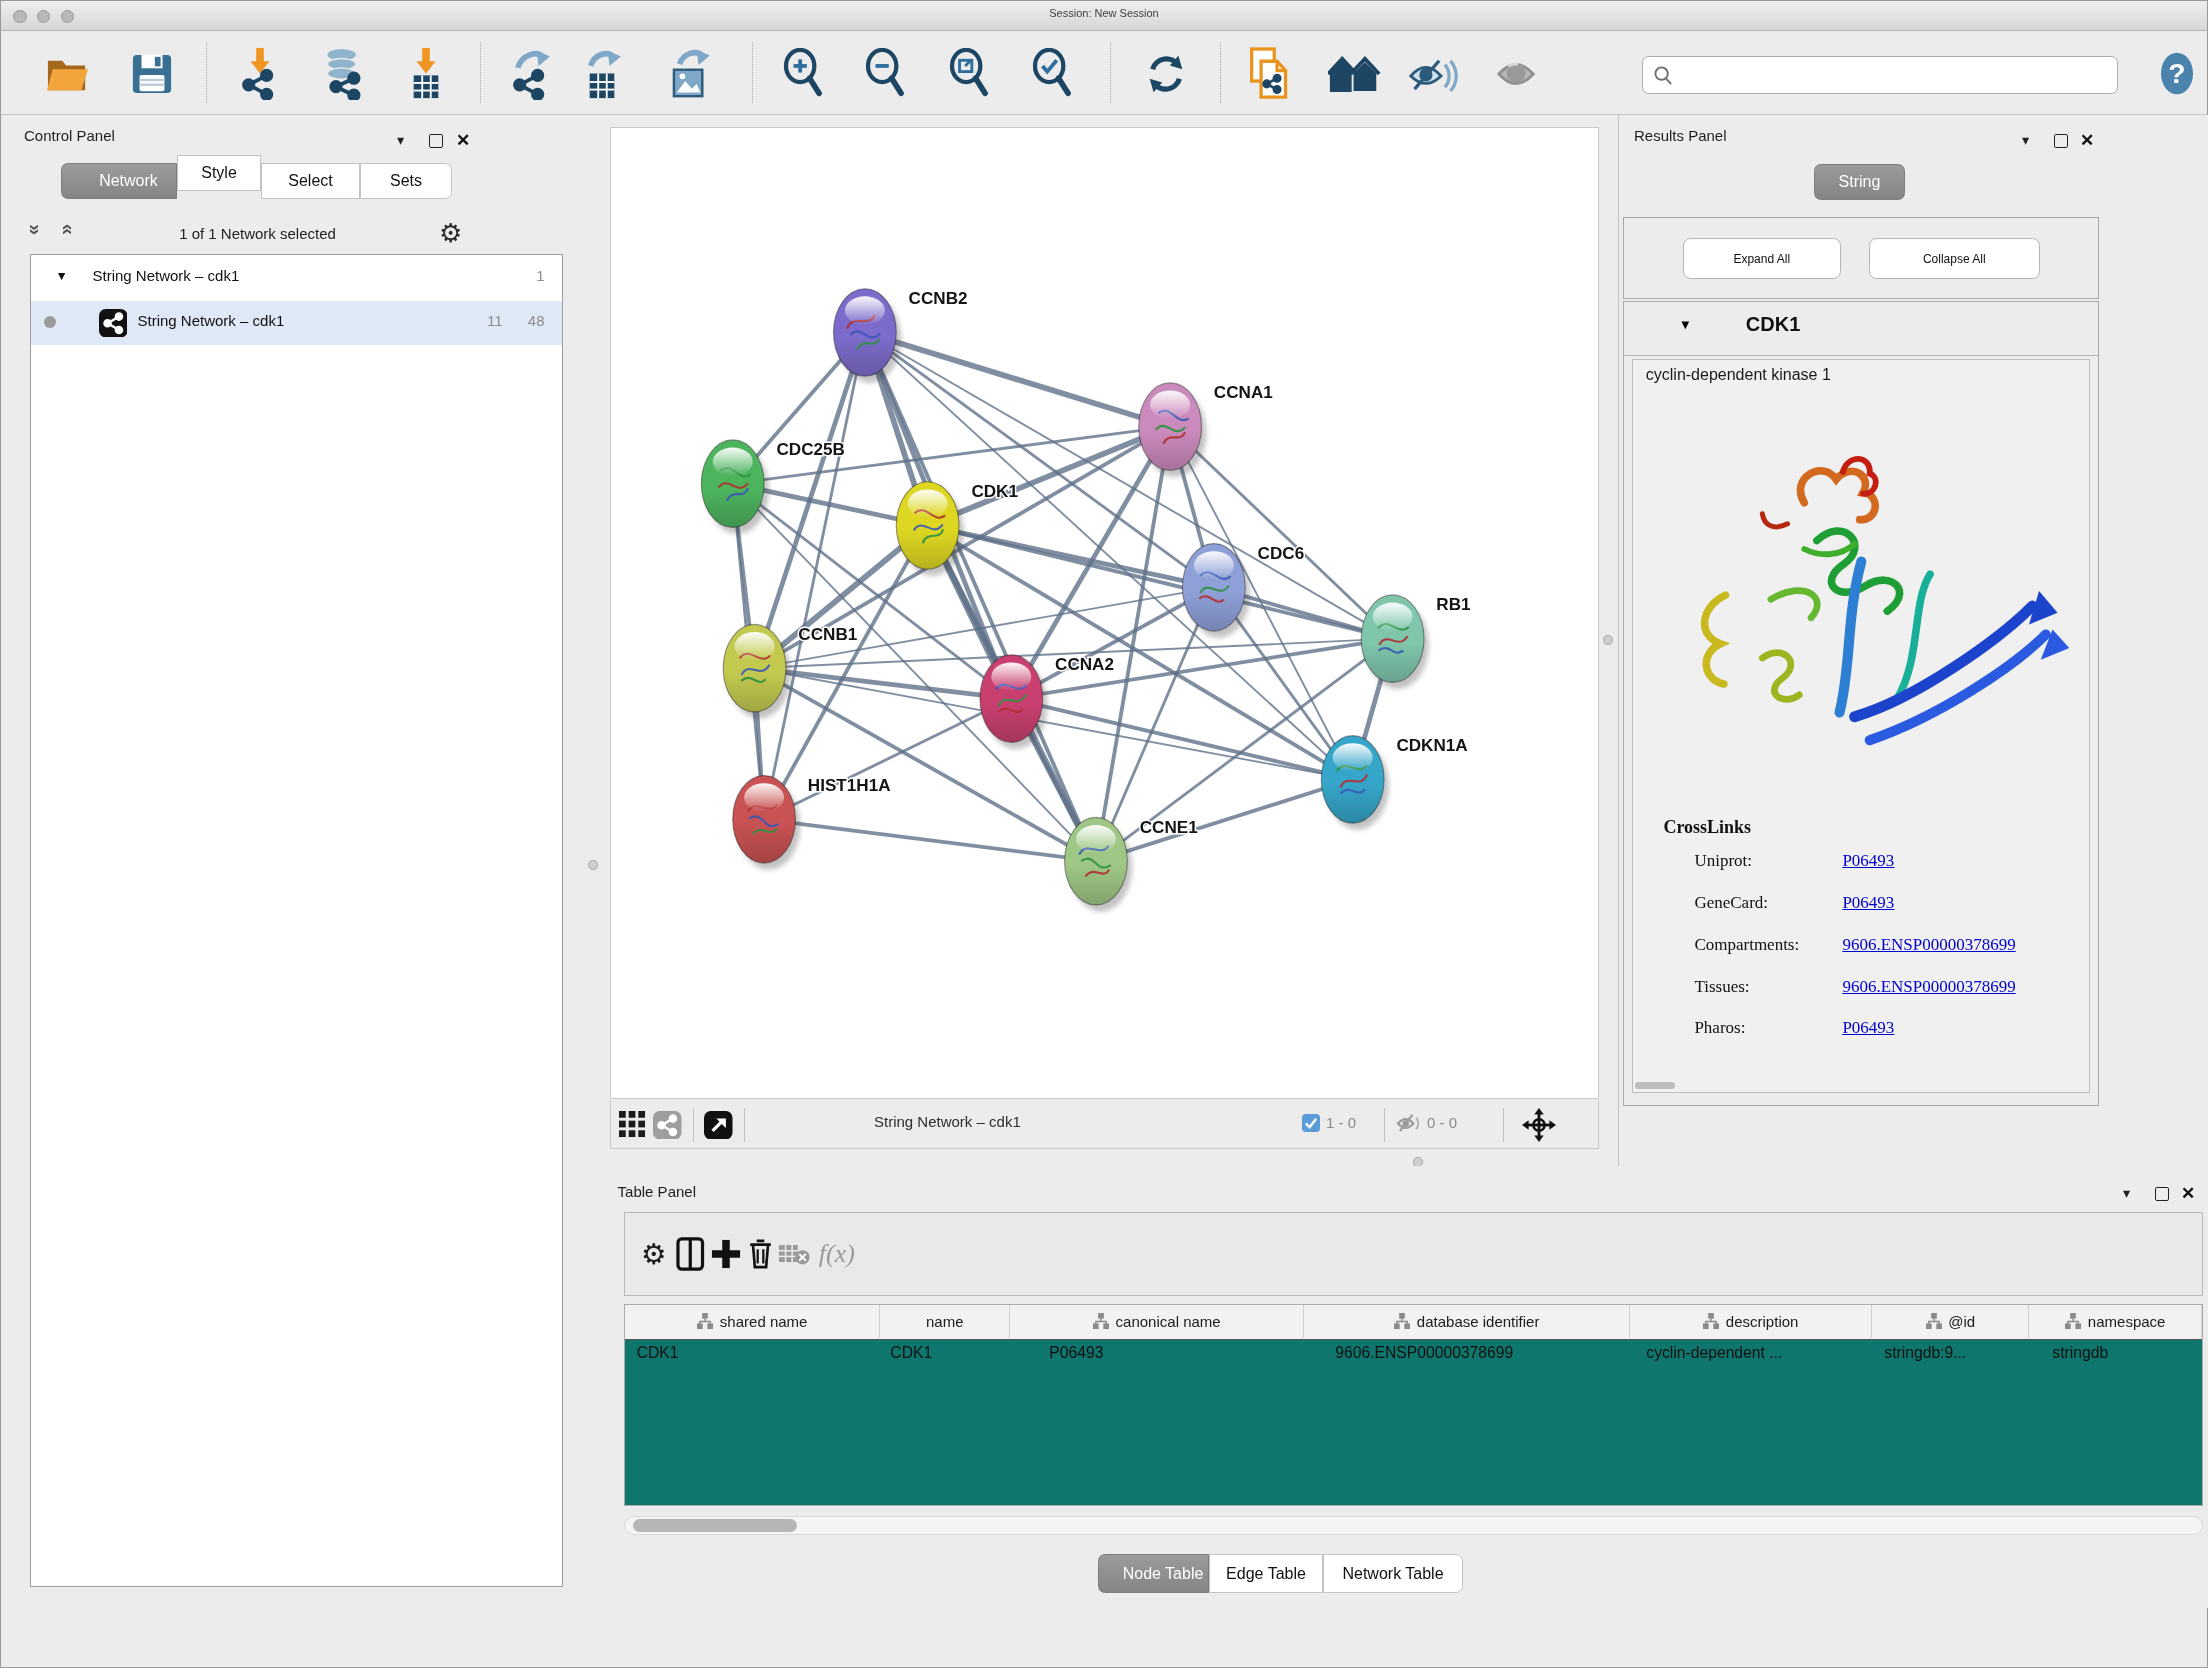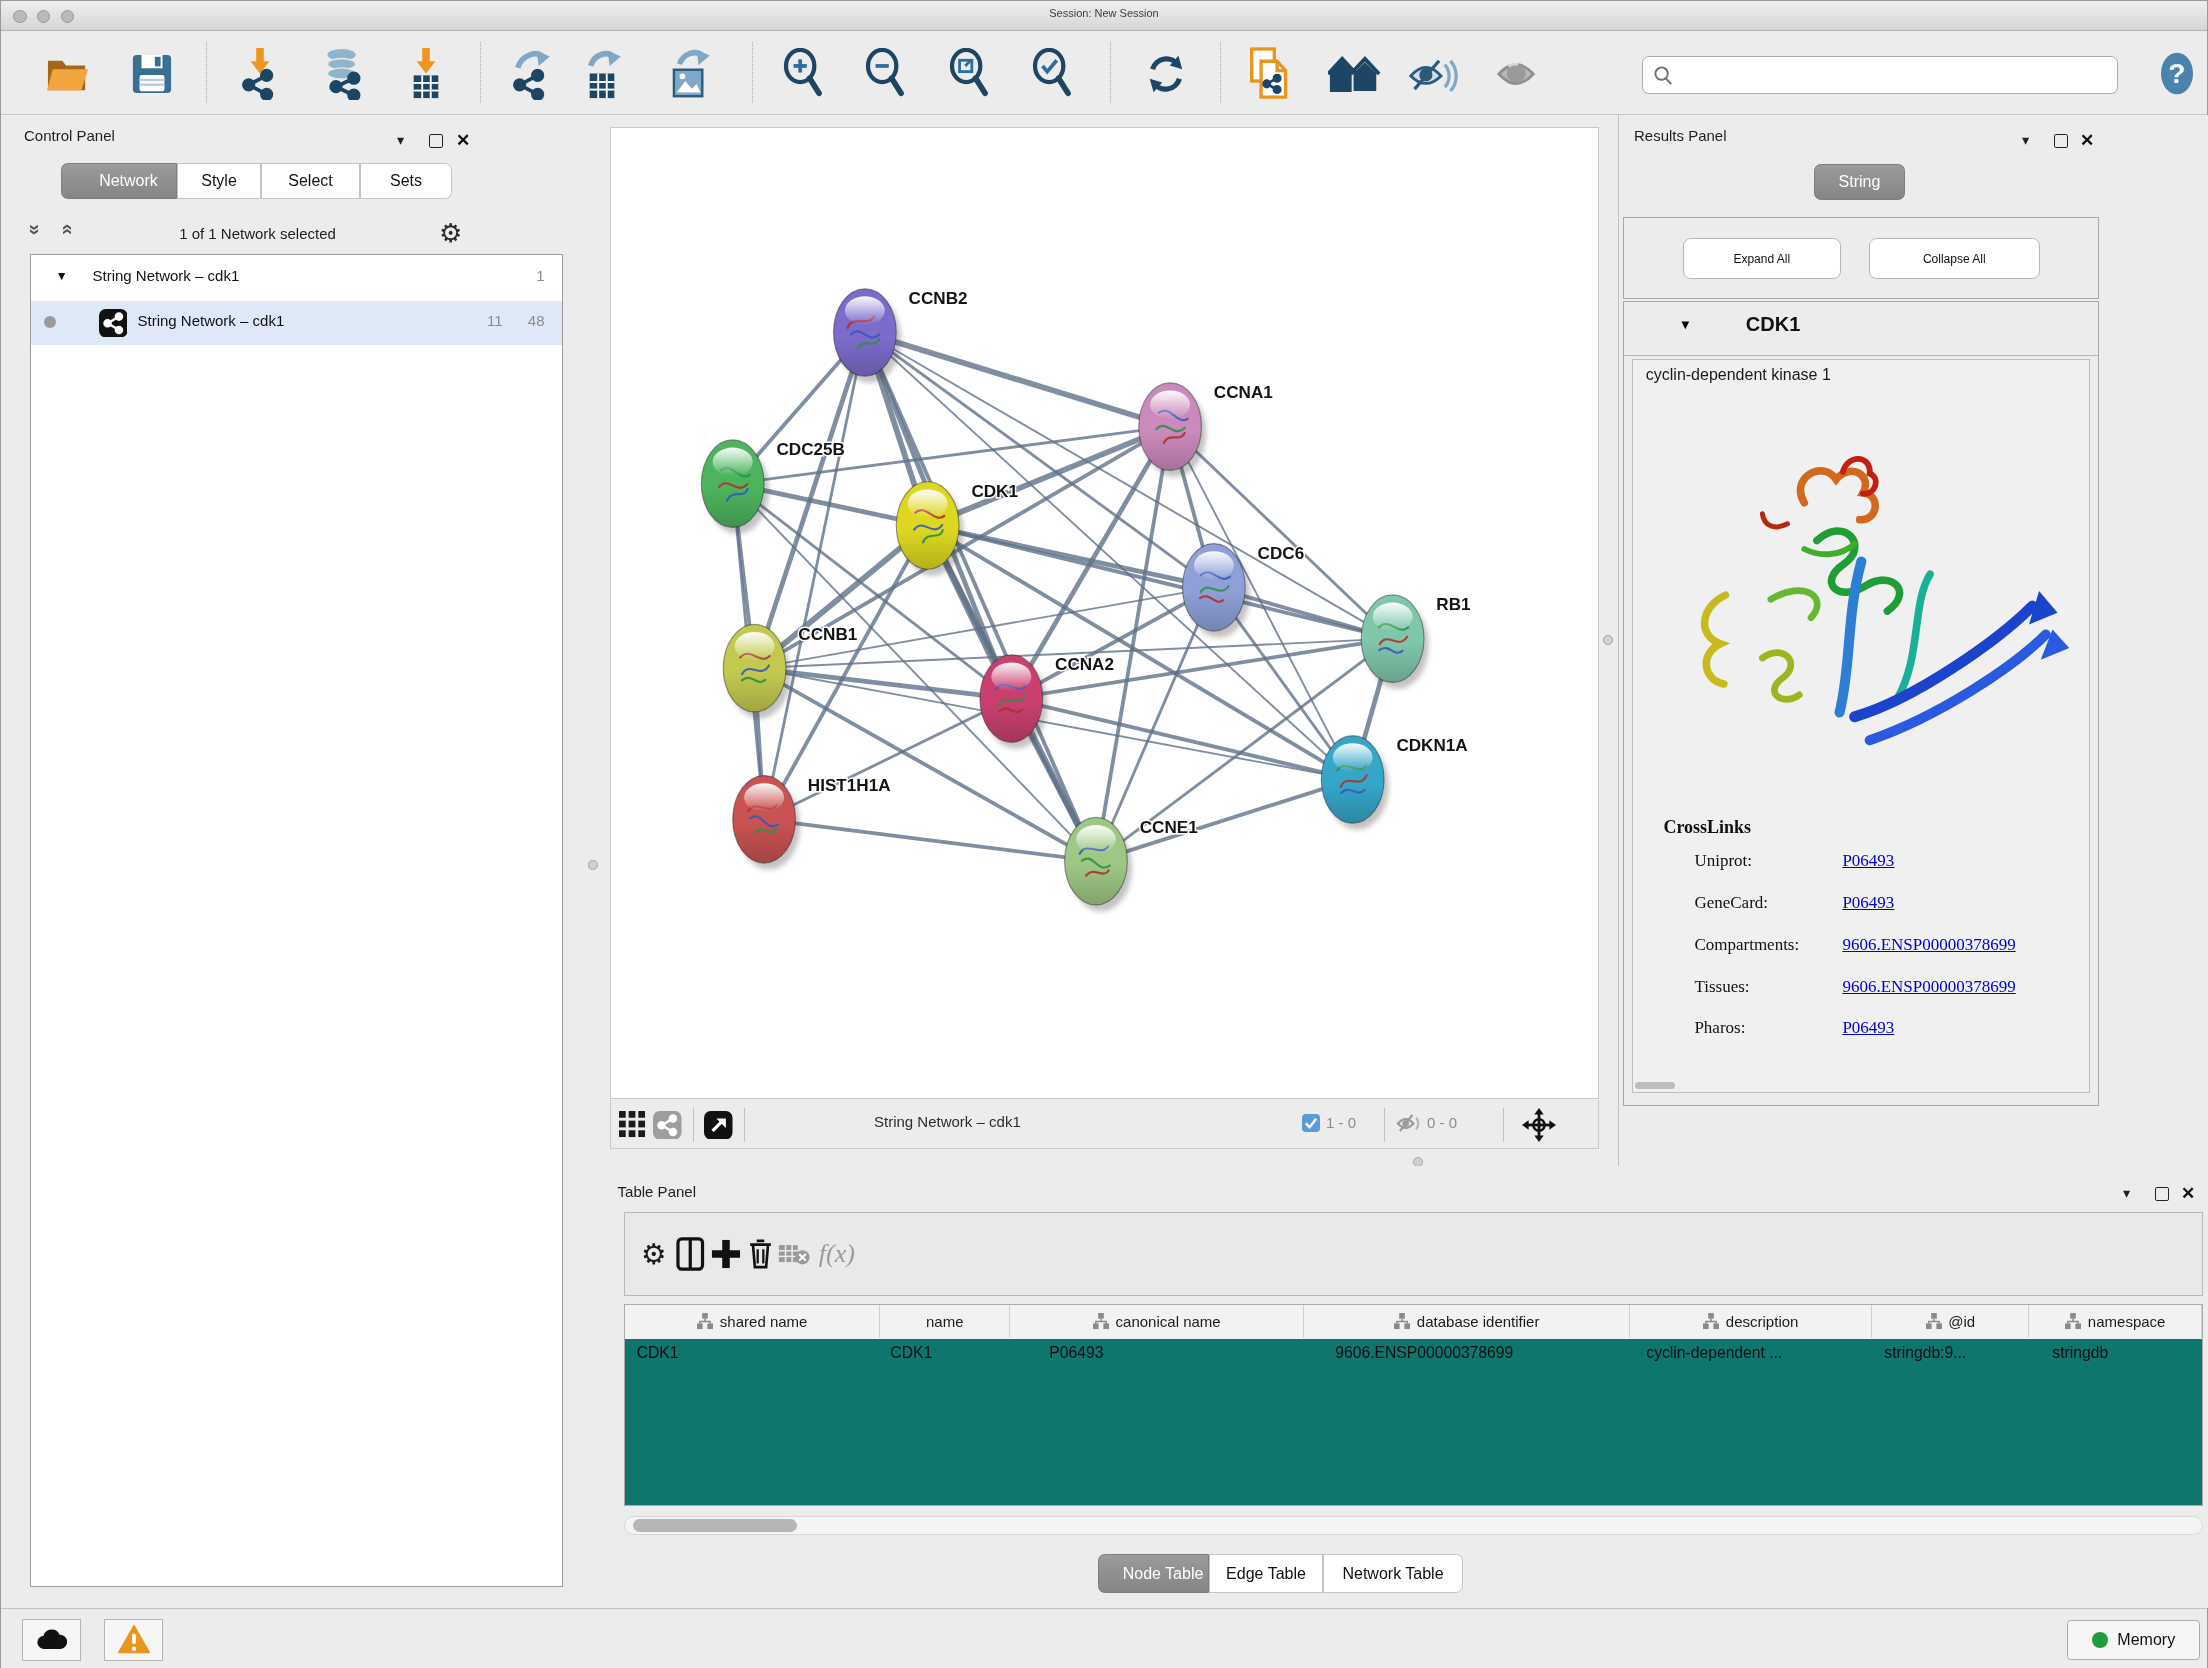--- a/index.html
+++ b/index.html
@@ -270,21 +270,21 @@
     </div>
   </div>
 
   <div>
     <div class="panel-title" style="left:23px; top:126px">Control Panel</div>
     <div class="pctrl" style="left:388px; top:131px">▾</div>
     <div class="float-box" style="left:428px; top:133px"></div>
     <div class="close-x" style="left:455px; top:129px">✕</div>
 
     <div class="mac-tab sel rfirst" style="left:60px; top:162px; width:116px">Network</div>
-    <div class="mac-tab" style="left:176px; top:162px; width:84px">Style</div>
+    <div class="mac-tab" style="left:176px; top:154px; width:84px">Style</div>
     <div class="mac-tab" style="left:260px; top:162px; width:99px">Select</div>
     <div class="mac-tab rlast" style="left:359px; top:162px; width:92px">Sets</div>
 
     <div style="position:absolute; left:28.5px; top:217px"><span class="chev" style="transform:rotate(90deg)">»</span></div>
     <div style="position:absolute; left:59px; top:217px"><span class="chev" style="transform:rotate(-90deg)">»</span></div>
     <div style="position:absolute; left:114px; top:224px; width:285px; text-align:center; font-size:15px; color:#222">1 of 1 Network selected</div>
     <div style="position:absolute; left:438px; top:217px; font-size:26px; color:#2c2c2c">⚙</div>
 
     <div id="tree-box">
       <div class="tree-row" style="top:1.9px">
@@ -765,33 +765,15 @@
     </div>
     <div id="h-scroll">
         <div id="h-thumb"></div>
       </div>
 
     <div class="mac-tab sel rfirst" style="left:488px; top:388px; width:111px; height:39px">Node Table</div>
     <div class="mac-tab" style="left:599px; top:388px; width:114px; height:39px">Edge Table</div>
     <div class="mac-tab rlast" style="left:713px; top:388px; width:140px; height:39px">Network Table</div>
   </div>
 
-  <div id="statusbar">
-    <div class="sbtn" style="left:21px">
-      <svg width="34" height="23" viewBox="0 0 36 24">
-        <path d="M10 22 a7 7 0 0 1 -1 -14 a9 9 0 0 1 17 -1 a6.5 6.5 0 0 1 1 15 z" fill="#111"></path>
-      </svg>
-    </div>
-    <div class="sbtn" style="left:103px">
-      <svg width="32" height="28.5" viewBox="0 0 34 30">
-        <path d="M17 1 L33 29 L1 29 Z" fill="#e8961e" stroke="#e8961e" stroke-linejoin="round" stroke-width="2"></path>
-        <rect x="15" y="9" width="4" height="11" rx="2" fill="#fff"></rect>
-        <circle cx="17" cy="25" r="2.4" fill="#fff"></circle>
-      </svg>
-    </div>
-    <div id="memory-btn">
-      <span id="memory-dot"></span>
-      <span>Memory</span>
-    </div>
-  </div>
 
 </div>
 
 
 </body></html>

